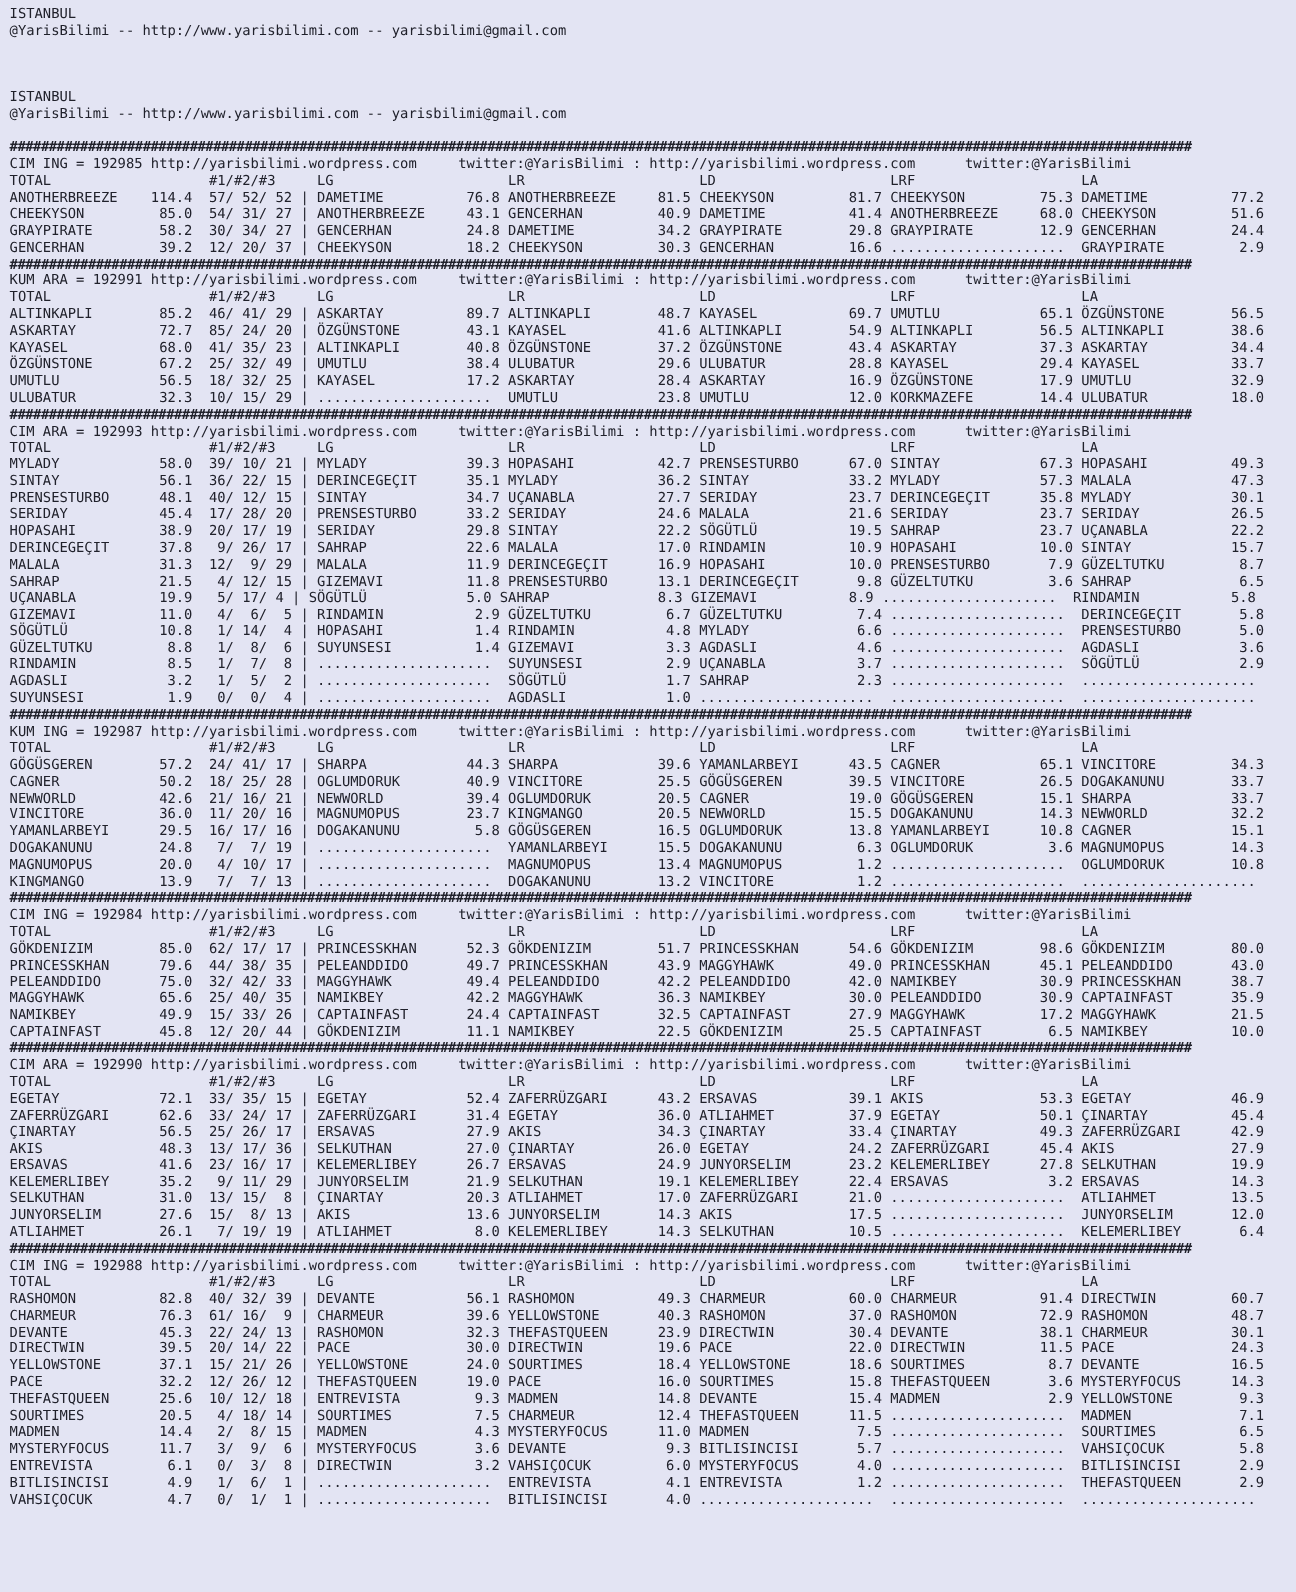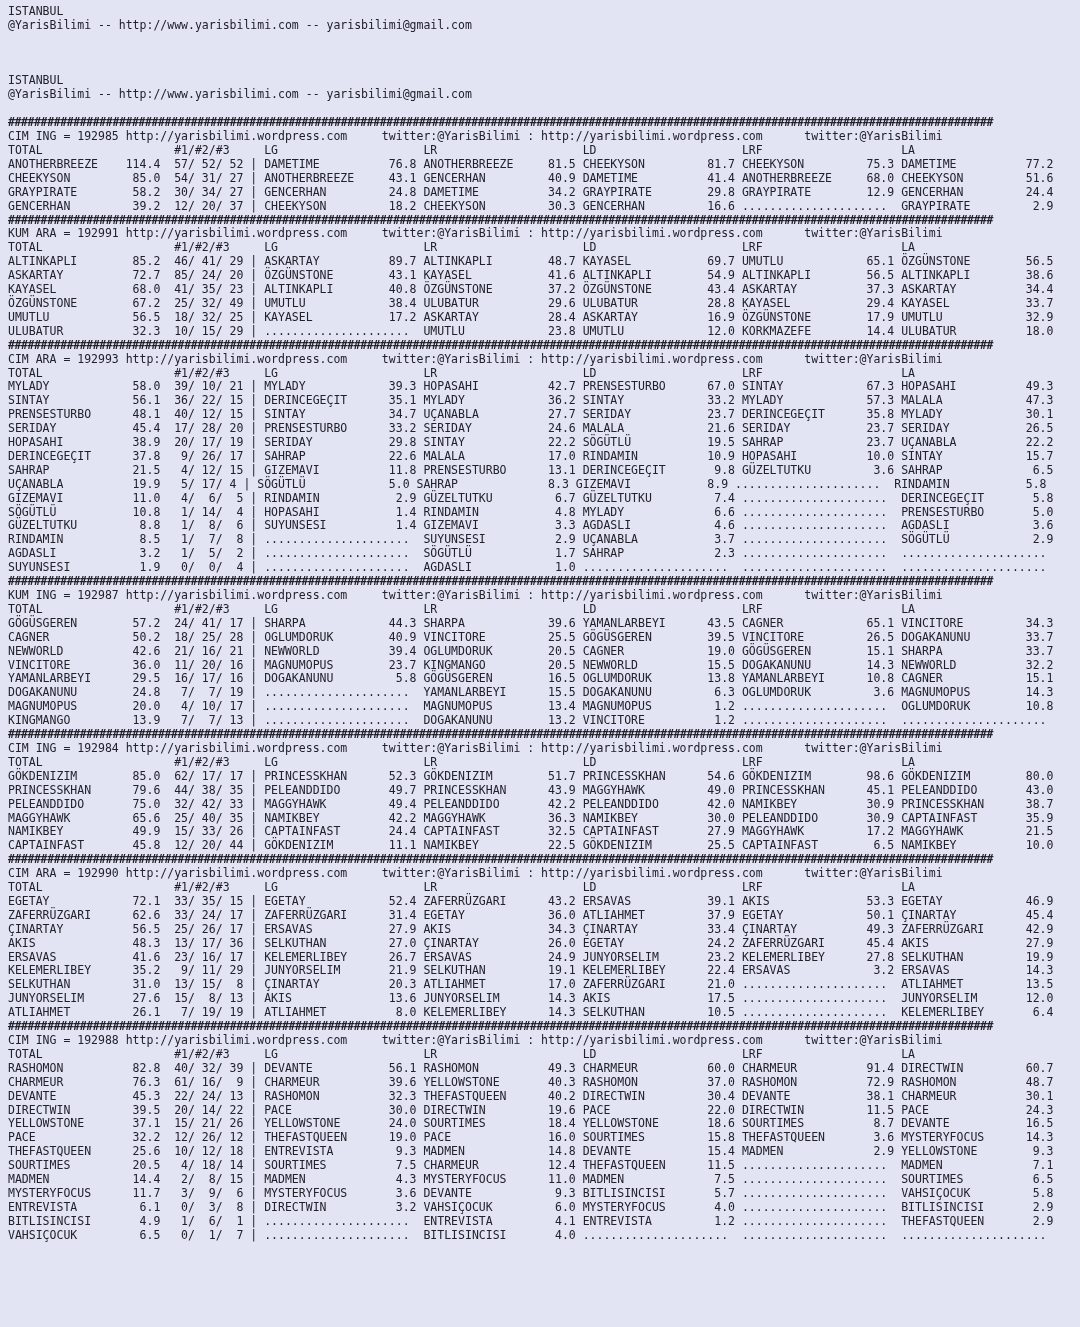--- a/index.html
+++ b/index.html
@@ -65,20 +65,21 @@
       <section>
         <div class="line sep">#######################################################################################################################################################</div>
         <div class="line">CIM ARA = 192993 http://yarisbilimi.wordpress.com     twitter:@YarisBilimi : http://yarisbilimi.wordpress.com      twitter:@YarisBilimi</div>
         <div class="line">TOTAL                   #1/#2/#3     LG                     LR                     LD                     LRF                    LA</div>
         <div class="line">MYLADY            58.0  39/ 10/ 21 | MYLADY            39.3 HOPASAHI          42.7 PRENSESTURBO      67.0 SINTAY            67.3 HOPASAHI          49.3</div>
         <div class="line">SINTAY            56.1  36/ 22/ 15 | DERINCEGEÇIT      35.1 MYLADY            36.2 SINTAY            33.2 MYLADY            57.3 MALALA            47.3</div>
         <div class="line">PRENSESTURBO      48.1  40/ 12/ 15 | SINTAY            34.7 UÇANABLA          27.7 SERIDAY           23.7 DERINCEGEÇIT      35.8 MYLADY            30.1</div>
         <div class="line">SERIDAY           45.4  17/ 28/ 20 | PRENSESTURBO      33.2 SERIDAY           24.6 MALALA            21.6 SERIDAY           23.7 SERIDAY           26.5</div>
         <div class="line">HOPASAHI          38.9  20/ 17/ 19 | SERIDAY           29.8 SINTAY            22.2 SÖGÜTLÜ           19.5 SAHRAP            23.7 UÇANABLA          22.2</div>
         <div class="line">DERINCEGEÇIT      37.8   9/ 26/ 17 | SAHRAP            22.6 MALALA            17.0 RINDAMIN          10.9 HOPASAHI          10.0 SINTAY            15.7</div>
+        <div class="line">MALALA            31.3  12/  9/ 29 | MALALA            11.9 DERINCEGEÇIT      16.9 HOPASAHI          10.0 PRENSESTURBO       7.9 GÜZELTUTKU         8.7</div>
         <div class="line">SAHRAP            21.5   4/ 12/ 15 | GIZEMAVI          11.8 PRENSESTURBO      13.1 DERINCEGEÇIT       9.8 GÜZELTUTKU         3.6 SAHRAP             6.5</div>
         <div class="line">UÇANABLA          19.9   5/ 17/ 4 | SÖGÜTLÜ            5.0 SAHRAP             8.3 GIZEMAVI           8.9 .....................  RINDAMIN           5.8</div>
         <div class="line">GIZEMAVI          11.0   4/  6/  5 | RINDAMIN           2.9 GÜZELTUTKU         6.7 GÜZELTUTKU         7.4 .....................  DERINCEGEÇIT       5.8</div>
         <div class="line">SÖGÜTLÜ           10.8   1/ 14/  4 | HOPASAHI           1.4 RINDAMIN           4.8 MYLADY             6.6 .....................  PRENSESTURBO       5.0</div>
         <div class="line">GÜZELTUTKU         8.8   1/  8/  6 | SUYUNSESI          1.4 GIZEMAVI           3.3 AGDASLI            4.6 .....................  AGDASLI            3.6</div>
         <div class="line">RINDAMIN           8.5   1/  7/  8 | .....................  SUYUNSESI          2.9 UÇANABLA           3.7 .....................  SÖGÜTLÜ            2.9</div>
         <div class="line">AGDASLI            3.2   1/  5/  2 | .....................  SÖGÜTLÜ            1.7 SAHRAP             2.3 .....................  .....................</div>
         <div class="line">SUYUNSESI          1.9   0/  0/  4 | .....................  AGDASLI            1.0 .....................  .....................  .....................</div>
       </section>
       <section>
@@ -118,26 +119,26 @@
         <div class="line">SELKUTHAN         31.0  13/ 15/  8 | ÇINARTAY          20.3 ATLIAHMET         17.0 ZAFERRÜZGARI      21.0 .....................  ATLIAHMET         13.5</div>
         <div class="line">JUNYORSELIM       27.6  15/  8/ 13 | AKIS              13.6 JUNYORSELIM       14.3 AKIS              17.5 .....................  JUNYORSELIM       12.0</div>
         <div class="line">ATLIAHMET         26.1   7/ 19/ 19 | ATLIAHMET          8.0 KELEMERLIBEY      14.3 SELKUTHAN         10.5 .....................  KELEMERLIBEY       6.4</div>
       </section>
       <section>
         <div class="line sep">#######################################################################################################################################################</div>
         <div class="line">CIM ING = 192988 http://yarisbilimi.wordpress.com     twitter:@YarisBilimi : http://yarisbilimi.wordpress.com      twitter:@YarisBilimi</div>
         <div class="line">TOTAL                   #1/#2/#3     LG                     LR                     LD                     LRF                    LA</div>
         <div class="line">RASHOMON          82.8  40/ 32/ 39 | DEVANTE           56.1 RASHOMON          49.3 CHARMEUR          60.0 CHARMEUR          91.4 DIRECTWIN         60.7</div>
         <div class="line">CHARMEUR          76.3  61/ 16/  9 | CHARMEUR          39.6 YELLOWSTONE       40.3 RASHOMON          37.0 RASHOMON          72.9 RASHOMON          48.7</div>
-        <div class="line">DEVANTE           45.3  22/ 24/ 13 | RASHOMON          32.3 THEFASTQUEEN      40.2 DIRECTWIN         30.4 DEVANTE           38.1 CHARMEUR          30.1</div>
+        <div class="line">DEVANTE           45.3  22/ 24/ 13 | RASHOMON          32.3 THEFASTQUEEN      23.9 DIRECTWIN         30.4 DEVANTE           38.1 CHARMEUR          30.1</div>
         <div class="line">DIRECTWIN         39.5  20/ 14/ 22 | PACE              30.0 DIRECTWIN         19.6 PACE              22.0 DIRECTWIN         11.5 PACE              24.3</div>
         <div class="line">YELLOWSTONE       37.1  15/ 21/ 26 | YELLOWSTONE       24.0 SOURTIMES         18.4 YELLOWSTONE       18.6 SOURTIMES          8.7 DEVANTE           16.5</div>
         <div class="line">PACE              32.2  12/ 26/ 12 | THEFASTQUEEN      19.0 PACE              16.0 SOURTIMES         15.8 THEFASTQUEEN       3.6 MYSTERYFOCUS      14.3</div>
         <div class="line">THEFASTQUEEN      25.6  10/ 12/ 18 | ENTREVISTA         9.3 MADMEN            14.8 DEVANTE           15.4 MADMEN             2.9 YELLOWSTONE        9.3</div>
         <div class="line">SOURTIMES         20.5   4/ 18/ 14 | SOURTIMES          7.5 CHARMEUR          12.4 THEFASTQUEEN      11.5 .....................  MADMEN             7.1</div>
         <div class="line">MADMEN            14.4   2/  8/ 15 | MADMEN             4.3 MYSTERYFOCUS      11.0 MADMEN             7.5 .....................  SOURTIMES          6.5</div>
         <div class="line">MYSTERYFOCUS      11.7   3/  9/  6 | MYSTERYFOCUS       3.6 DEVANTE            9.3 BITLISINCISI       5.7 .....................  VAHSIÇOCUK         5.8</div>
         <div class="line">ENTREVISTA         6.1   0/  3/  8 | DIRECTWIN          3.2 VAHSIÇOCUK         6.0 MYSTERYFOCUS       4.0 .....................  BITLISINCISI       2.9</div>
         <div class="line">BITLISINCISI       4.9   1/  6/  1 | .....................  ENTREVISTA         4.1 ENTREVISTA         1.2 .....................  THEFASTQUEEN       2.9</div>
-        <div class="line">VAHSIÇOCUK         6.5   0/  1/  7 | .....................  BITLISINCISI       4.0 .....................  .....................  .....................</div>
+        <div class="line">VAHSIÇOCUK         4.7   0/  1/  1 | .....................  BITLISINCISI       4.0 .....................  .....................  .....................</div>
       </section>
     </div>
 </main>
 
 </body></html>

